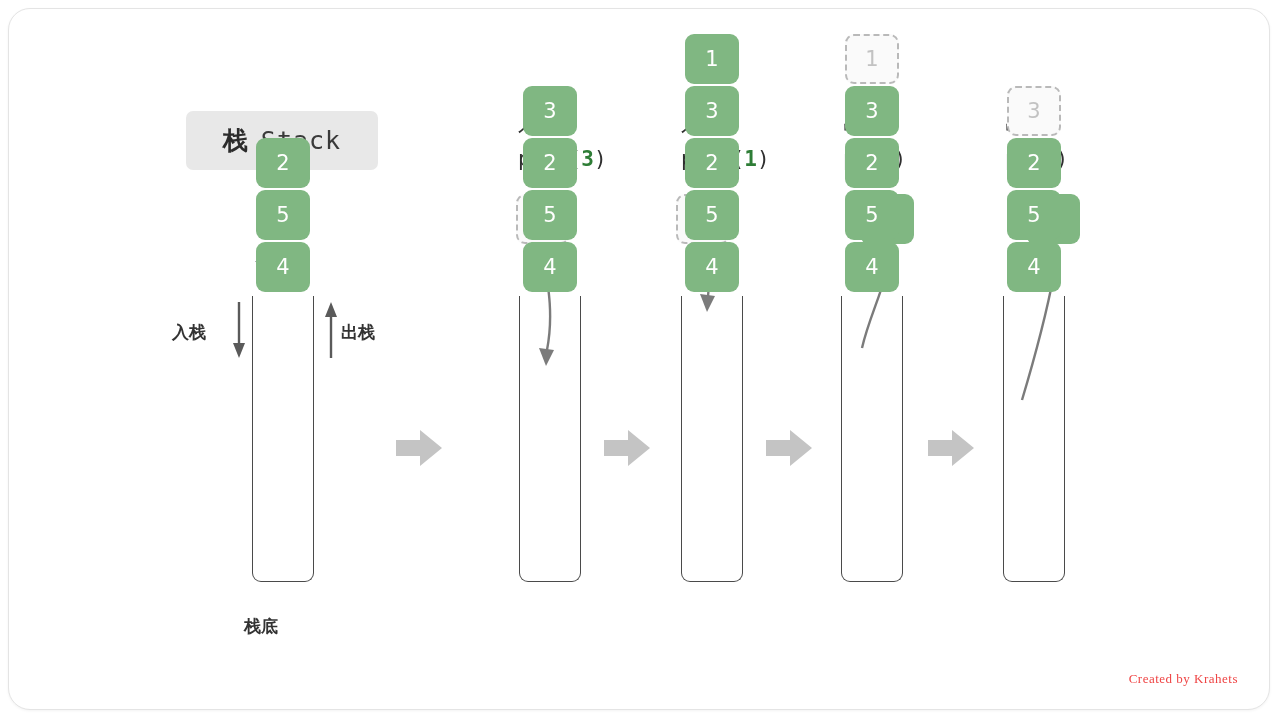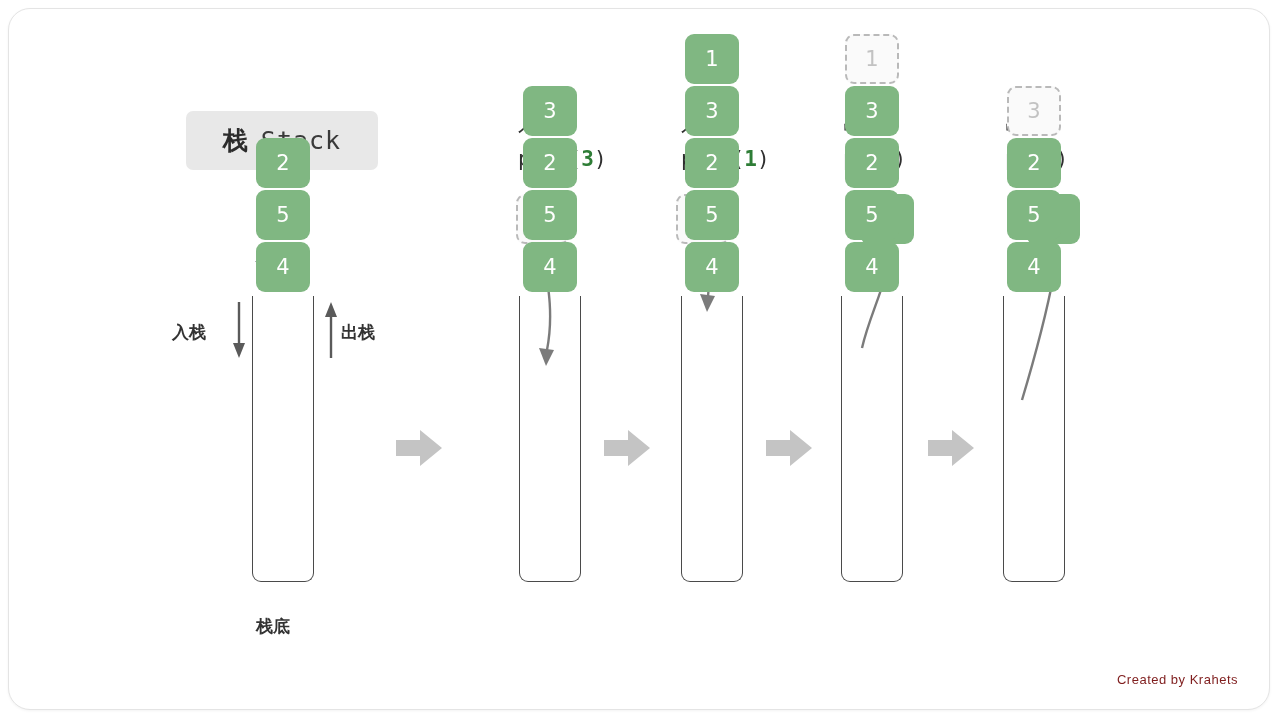--- a/index.html
+++ b/index.html
@@ -168,41 +168,41 @@
   
   .side-arrow {
     position: absolute;
   }
 
   
   #credit {
     position: absolute;
     right: 42px;
     bottom: 33px;
-    font-family: Liberation Sans, sans-serif;
+    font-family: Liberation Serif, serif;
     font-size: 13px;
-    color: #7f1d1d;
+    color: #ef4444;
     letter-spacing: 0.5px;
     white-space: nowrap;
     margin-top: 28px;
   }
 </style>
 </head>
 <body>
 
 <div id="canvas">
   <div id="card"></div>
 
   <div id="title-badge">
     <span class="badge-cn">栈</span>
     <span class="badge-en">Stack</span>
   </div>
 
   <div class="cap-cn" style="left:256px; top:246px;">栈顶</div>
-  <div class="cap-cn" style="left:256px; top:615px;">栈底</div>
+  <div class="cap-cn" style="left:244px; top:615px;">栈底</div>
 
   <div class="cap-cn" style="left:172px; top:321px;">入栈</div>
   <div class="cap-cn" style="left:341px; top:321px;">出栈</div>
 
   <svg class="side-arrow" style="left:228px; top:300px;" width="22" height="60">
     <line x1="11" y1="2" x2="11" y2="46" stroke="#5a5a5a" stroke-width="2.4"></line>
     <polygon points="11,58 5,43 17,43" fill="#5a5a5a"></polygon>
   </svg>
 
   <svg class="side-arrow" style="left:320px; top:300px;" width="22" height="60">

